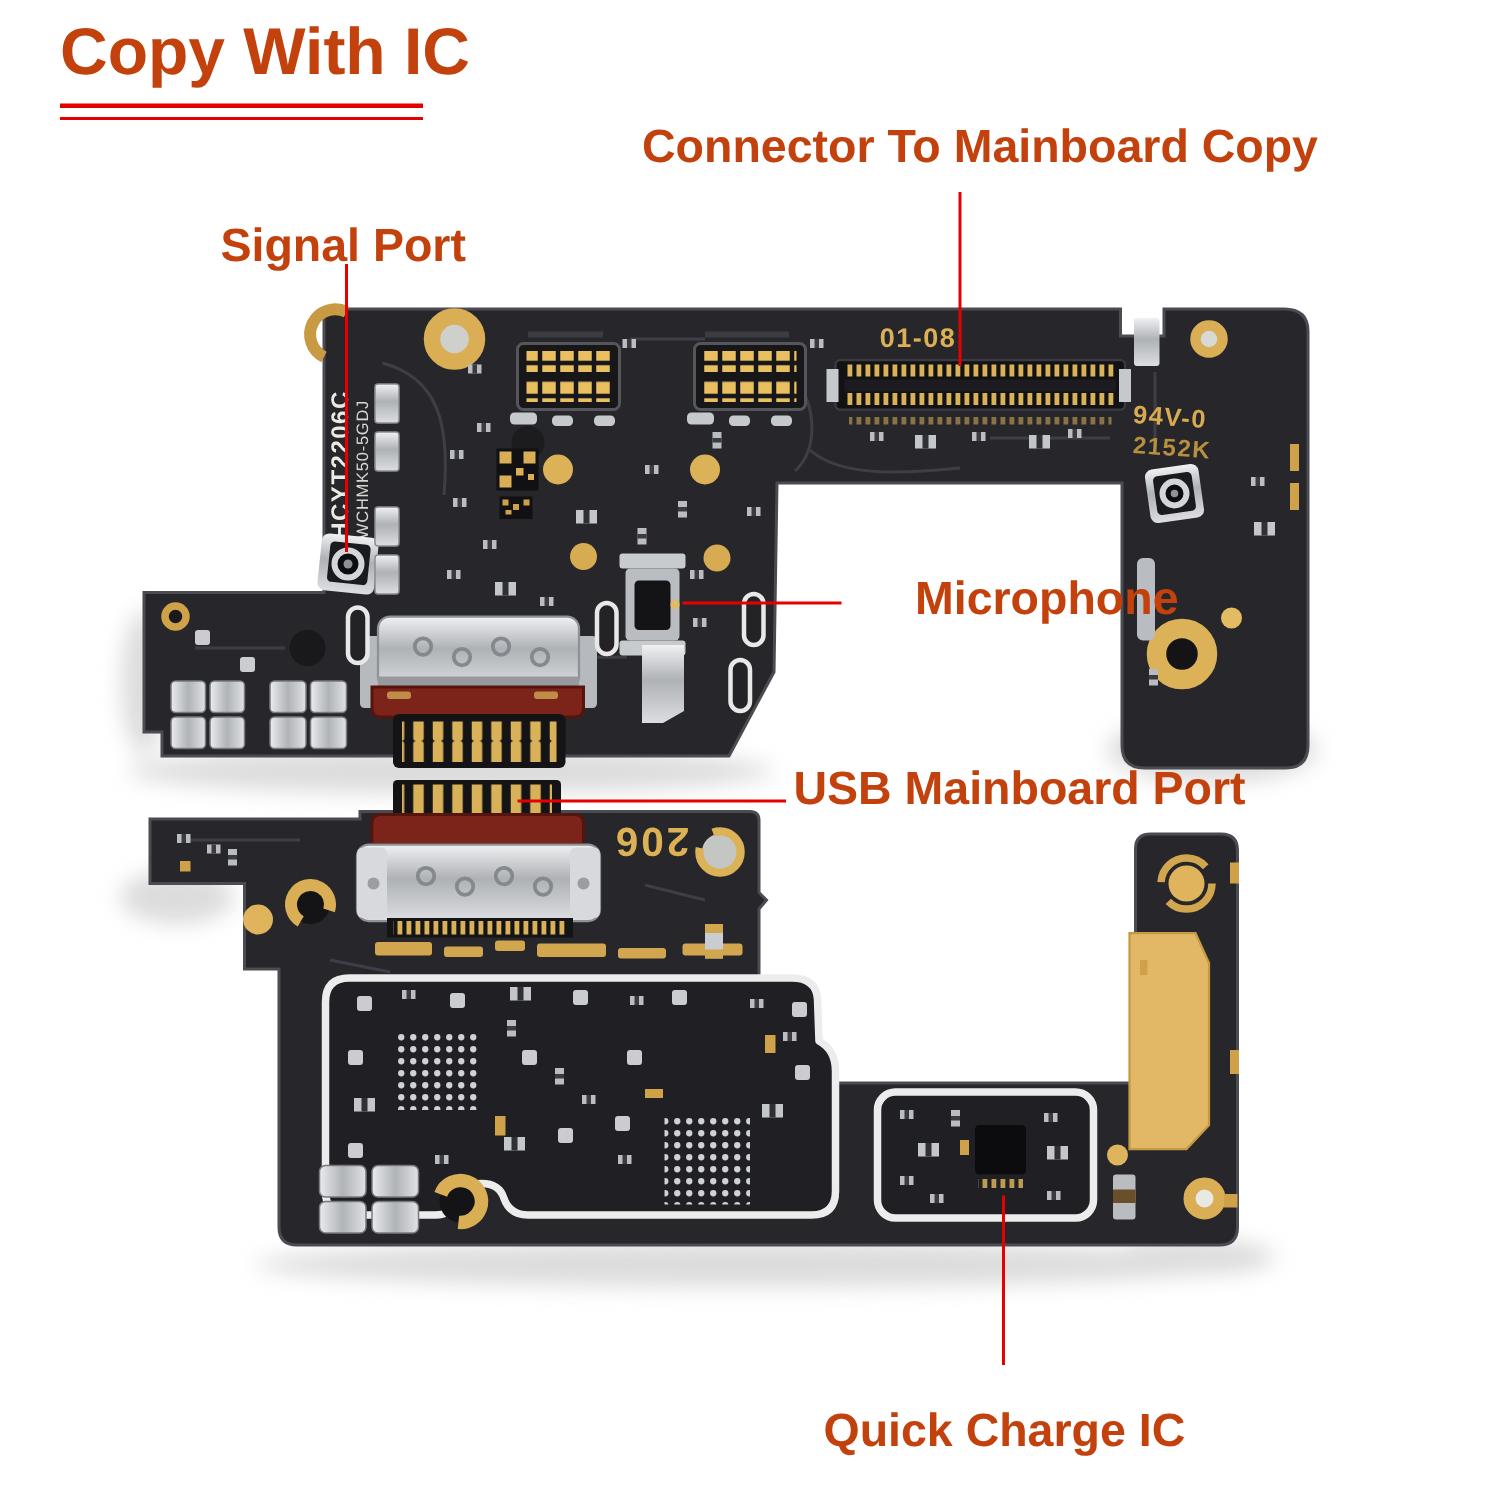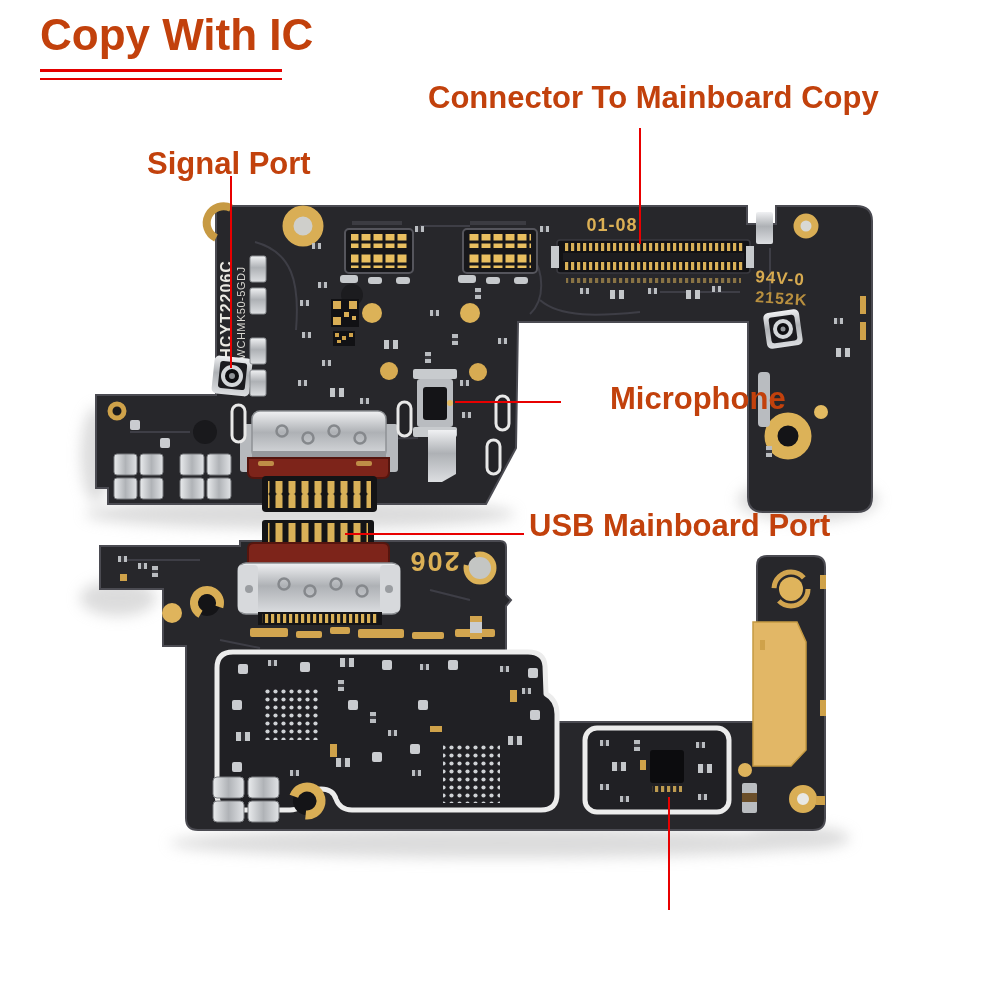--- a/index.html
+++ b/index.html
@@ -403,15 +403,16 @@
 
   <div class="label callout" style="left:147px;top:124px;margin-top:24px;">Signal Port</div>
   <div class="leader v" style="left:230px;top:176px;height:192px;"></div>
 
   <div class="label callout" style="left:588px;top:383px;margin-left:22px;">Microphone</div>
   <div class="leader h" style="left:455px;top:401px;width:106px;"></div>
 
   <div class="label callout" style="left:529px;top:510px;">USB Mainboard Port</div>
   <div class="leader h" style="left:345px;top:533px;width:179px;"></div>
 
+  <div class="label callout" style="left:549px;top:938px;">Quick Charge IC</div>
   <div class="leader v" style="left:668px;top:797px;height:113px;"></div>
 
 </div>
 
 </body></html>

